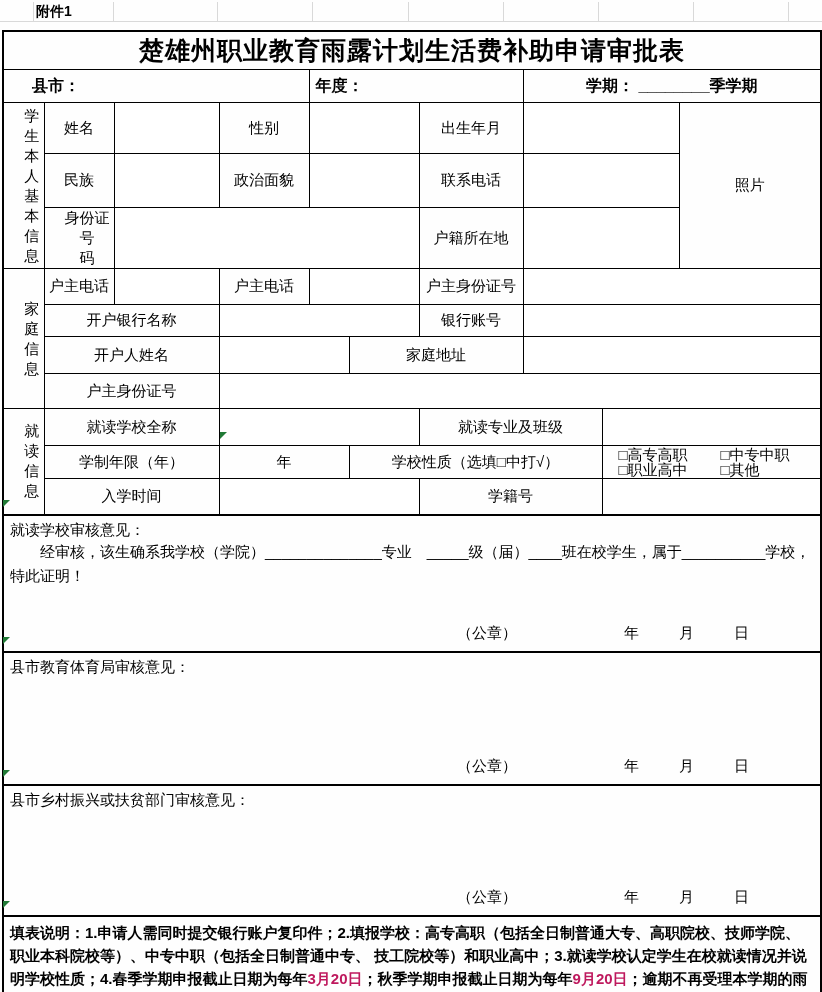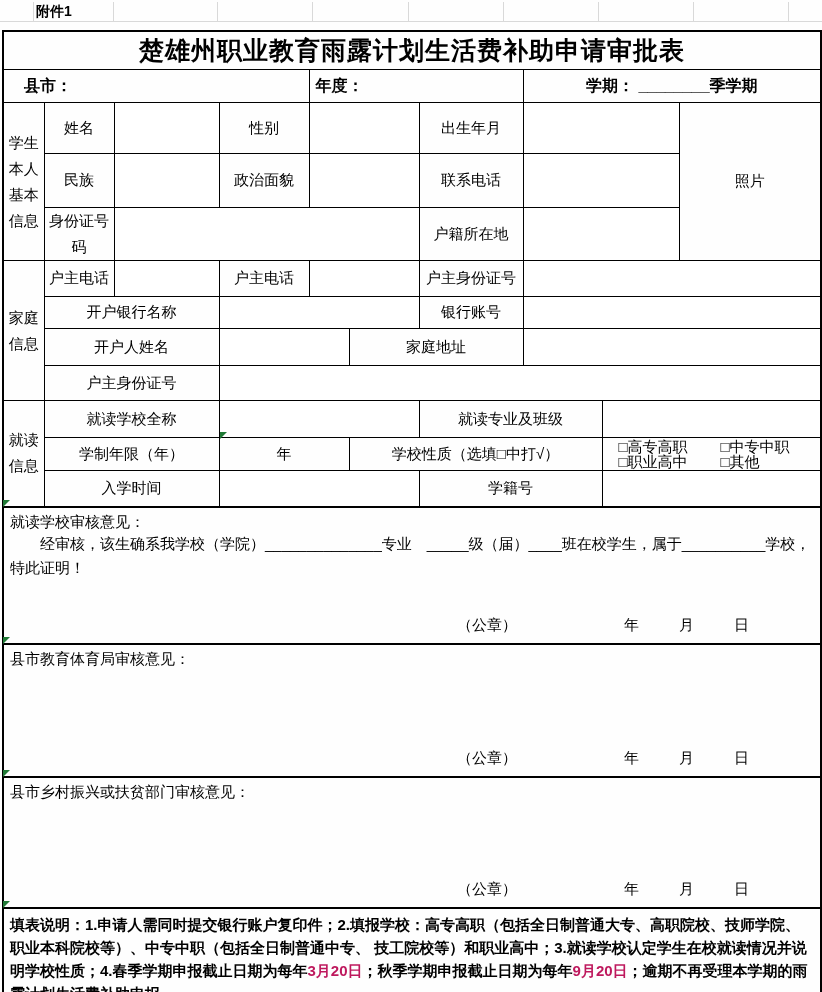--- a/index.html
+++ b/index.html
@@ -10,24 +10,24 @@
   .topbar .hline{position:absolute;left:0;top:21px;width:822px;height:1px;background:#d9d9d9;}
   .topbar .vtick{position:absolute;top:2px;width:1px;height:19px;background:#d9d9d9;}
   .attach{position:absolute;left:36px;top:3px;font-size:14px;font-weight:bold;}
   
   table.form{position:absolute;left:2px;top:30px;width:818px;border-collapse:collapse;
              table-layout:fixed;border:2px solid #000;}
   td{border:1px solid #000;padding:0 4px;font-size:15px;text-align:center;
      vertical-align:middle;overflow:hidden;}
   td.title-cell{font-size:25px;font-weight:bold;letter-spacing:1px;padding:2px 0;}
   td.hd{font-weight:bold;font-size:16px;text-align:left;}
-  td.hd-county{padding-left:20px;}
+  td.hd-county{padding-left:28px;}
   td.hd-year{padding-left:6px;}
   td.hd-sem{text-align:center;}
-  .prelines{white-space:pre-line;line-height:26px;display:inline-block;}
+  .prelines{white-space:pre-line;line-height:20px;display:inline-block;margin-left:16px;}
   td.vlabel{padding:0;}
   td.val{background:#fff;}
   td.review{position:relative;text-align:left;vertical-align:top;padding:4px 6px;}
   .review-title{font-size:15px;line-height:20px;}
   .review-body{font-size:15px;line-height:24px;white-space:pre-line;}
   .stamp{position:absolute;left:453px;bottom:8px;font-size:15px;}
   .dates{position:absolute;left:620px;bottom:8px;display:flex;gap:40px;font-size:15px;}
   td.thick-top{border-top:2px solid #000;}
   td.notes{ text-align:left;vertical-align:top;padding:4px 6px;font-size:15px;
             font-weight:bold;line-height:23px;}

